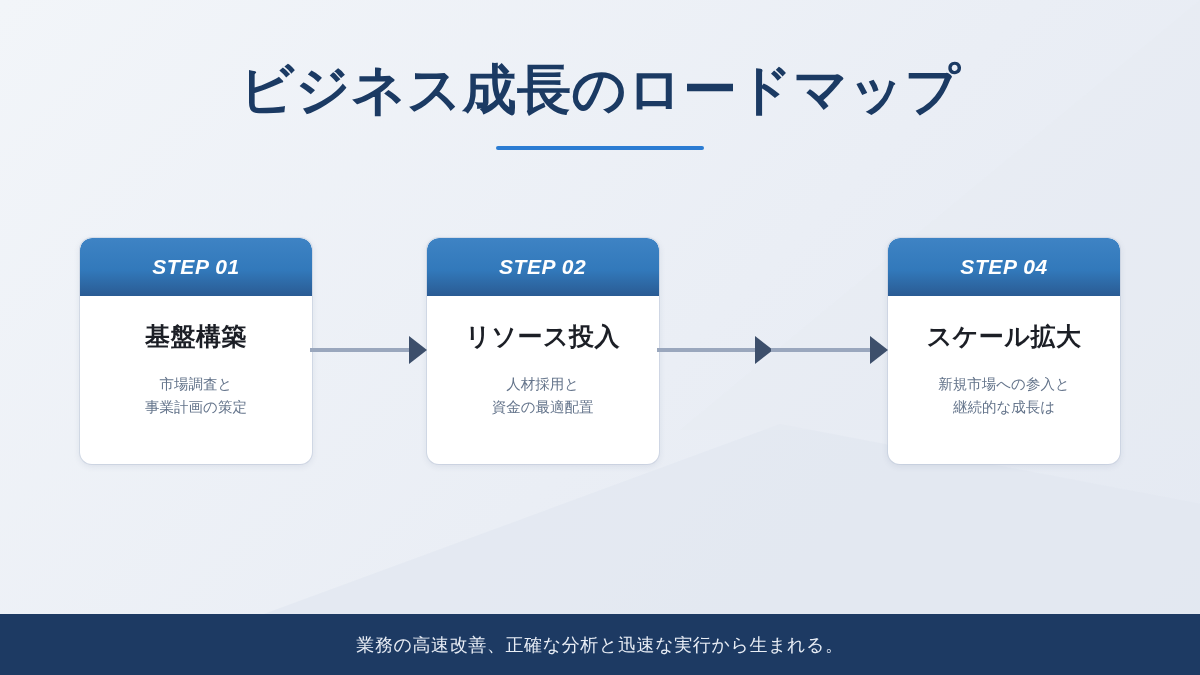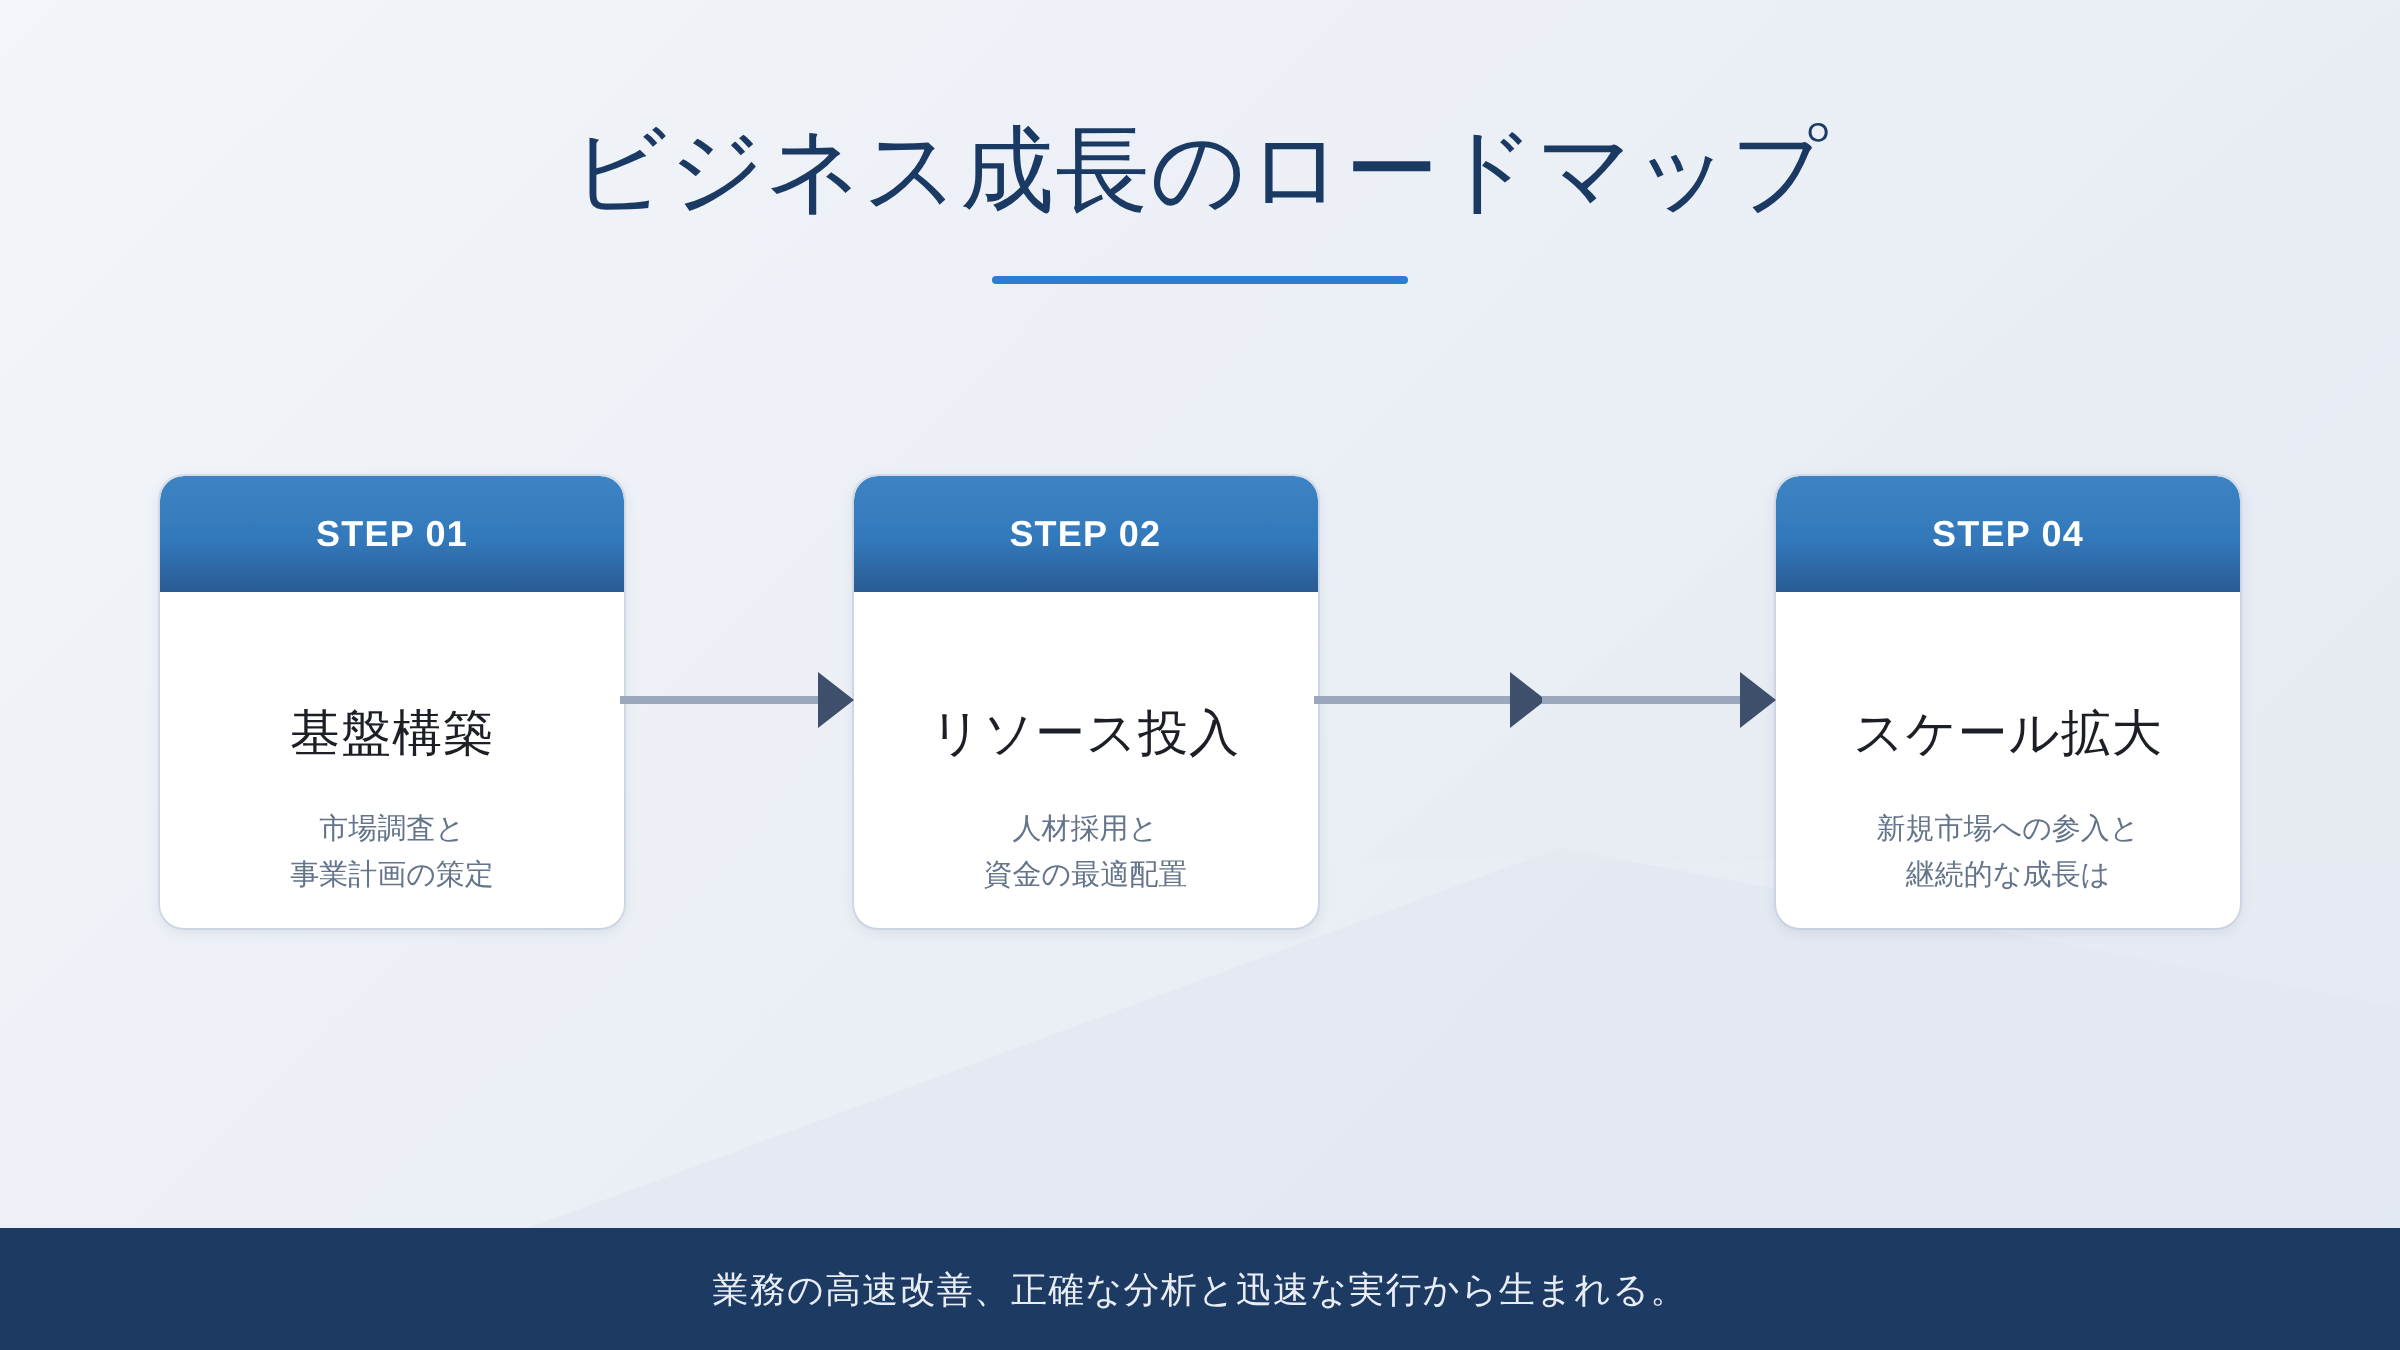--- a/index.html
+++ b/index.html
@@ -47,22 +47,22 @@
 
   
   #title-block {
     position:absolute;
     top:58px;
     left:0;
     width:1200px;
     text-align:center;
   }
   #page-title {
-    font-size:47px;
-    font-weight:normal;
+    font-size:54px;
+    font-weight:bold;
     color:#1b3a63;
     letter-spacing:.5px;
     line-height:1.15;
     white-space:nowrap;
   }
   #title-underline {
     width:208px;
     height:4px;
     background:#2b7cd3;
     border-radius:2px;
@@ -95,40 +95,40 @@
   .step-header {
     height:58px;
     background:linear-gradient(180deg, #3e83c4 0%, #3279bb 55%, #2a5b93 100%);
     border-radius:12px 12px 0 0;
     display:flex;
     align-items:center;
     justify-content:center;
   }
   .step-header-label {
     color:#ffffff;
-    font-size:18px;
+    font-size:21px;
     font-weight:bold;
     letter-spacing:.6px;
+    font-style:italic;
   }
 
   .step-body {
     flex:1;
     display:flex;
     flex-direction:column;
     align-items:center;
     padding-top:25px;
   }
   .step-title {
     font-size:25px;
-    font-weight:normal;
+    font-weight:bold;
     color:#1c1f26;
     letter-spacing:.5px;
     line-height:1.2;
     white-space:nowrap;
-    margin-top:31px;
   }
   .step-desc {
     margin-top:22px;
     font-size:14.5px;
     color:#64748b;
     line-height:1.62;
     text-align:center;
     white-space:nowrap;
   }
 

